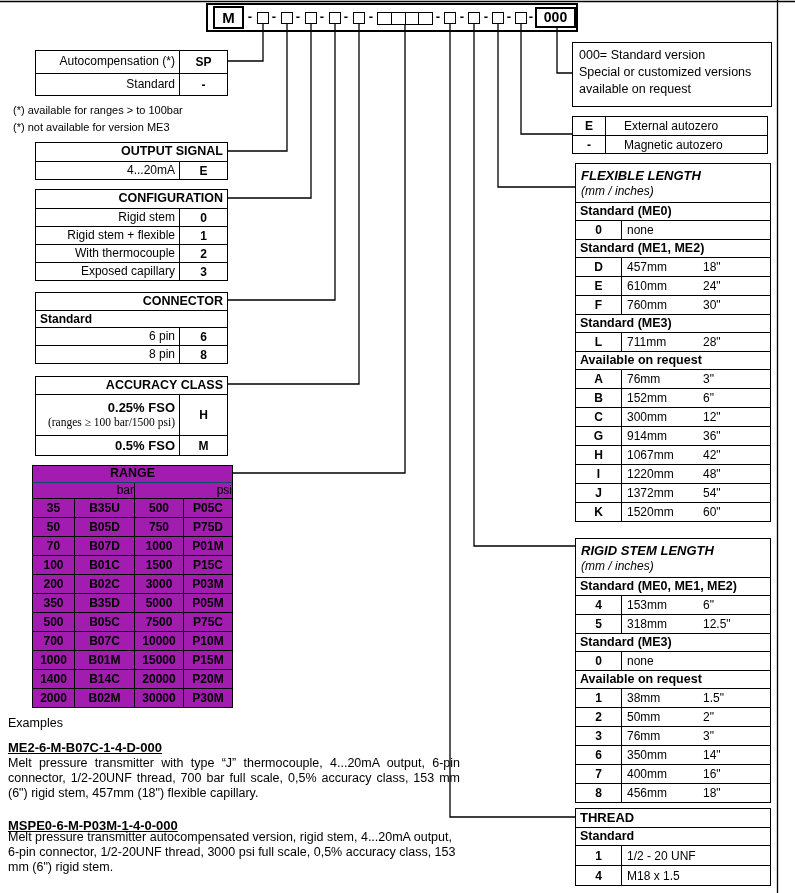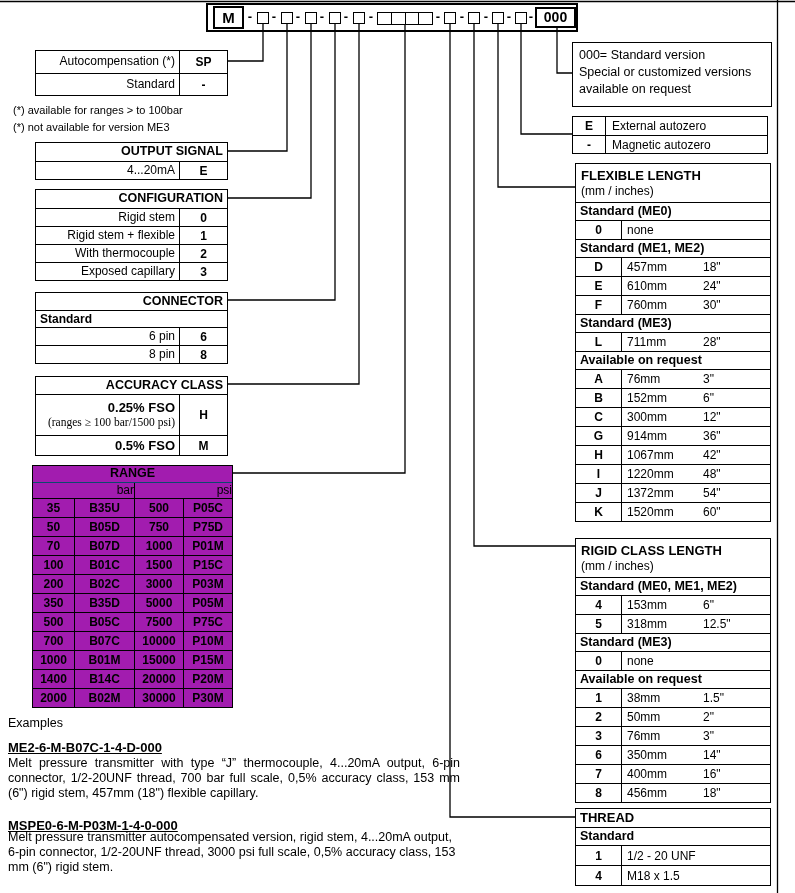--- a/index.html
+++ b/index.html
@@ -51,38 +51,38 @@
   .rsub .u2 { flex:1; border-left:1px solid #000; padding-left:6px; }
   .rrow { display:flex; border-top:1px solid #000; min-height:19px; box-sizing:border-box; font-weight:bold; text-align:center; }
   .rrow span { display:flex; align-items:center; justify-content:center; box-sizing:border-box; }
   .rc1 { width:41px; }
   .rc2 { width:60px; border-left:1px solid #000; }
   .rc3 { width:49px; border-left:1px solid #000; }
   .rc4 { flex:1; border-left:1px solid #000; }
 
   
   .xtab { position:absolute; left:575px; width:196px; border:1px solid #000; box-sizing:border-box; background:#fff; z-index:2; }
-  .xhdr { padding:3px 5px; }
+  .xhdr { padding:3px 5px;font-style:italic; }
   .xh1 { font-weight:bold; font-size:13px; line-height:17px; }
   .xh2 { font-size:12px; line-height:15px; }
   .xsec { border-top:1px solid #000; font-weight:bold; padding:1px 4px; min-height:18px; line-height:15px; box-sizing:border-box; font-size:12.5px; }
   .xrow { display:flex; border-top:1px solid #000; min-height:19px; box-sizing:border-box; }
   .xcode { width:45px; font-weight:bold; display:flex; align-items:center; justify-content:center; box-sizing:border-box; }
   .xval { flex:1; border-left:1px solid #000; padding:1px 5px; display:flex; align-items:center; box-sizing:border-box; }
   .xmm { width:76px; }
   .xin { }
 
   
   .vnote { position:absolute; left:572px; top:42px; width:200px; height:65px; border:1.5px solid #000;
            box-sizing:border-box; padding:4px 6px; line-height:17px; font-size:12.5px; background:#fff; z-index:2; }
   .aztab { position:absolute; left:572px; top:116px; width:196px; border:1px solid #000; box-sizing:border-box; background:#fff; z-index:2; }
   .azrow { display:flex; min-height:18px; box-sizing:border-box; }
   .azrow + .azrow { border-top:1px solid #000; }
   .azcode { width:32px; font-weight:bold; display:flex; align-items:center; justify-content:center; box-sizing:border-box; }
-  .azlbl { flex:1; border-left:1px solid #000; padding:1px 6px; display:flex; align-items:center; box-sizing:border-box; }
+  .azlbl { flex:1; border-left:1px solid #000; padding:1px 18px; display:flex; align-items:center; box-sizing:border-box; }
 </style>
 </head>
 <body>
 
 <div class="canvas">
 
   <div class="codebar"></div>
   <div class="mbox">M</div>
   <span class="dash" style="left:250px">-</span>
   <div class="sb" style="left:257px"></div>
@@ -387,21 +387,21 @@
         <span class="xcode">K</span>
         <span class="xval">
           <span class="xmm">1520mm</span>
           <span class="xin">60"</span>
         </span>
       </div>
   </div>
 
   <div class="xtab" style="top:538px">
     <div class="xhdr">
-      <div class="xh1">RIGID CLASS LENGTH</div>
+      <div class="xh1">RIGID STEM LENGTH</div>
       <div class="xh2">(mm / inches)</div>
     </div>
     <div class="xsec">Standard (ME0, ME1, ME2)</div>
     <div class="xrow">
         <span class="xcode">4</span>
         <span class="xval">
           <span class="xmm">153mm</span>
           <span class="xin">6"</span>
         </span>
       </div>

